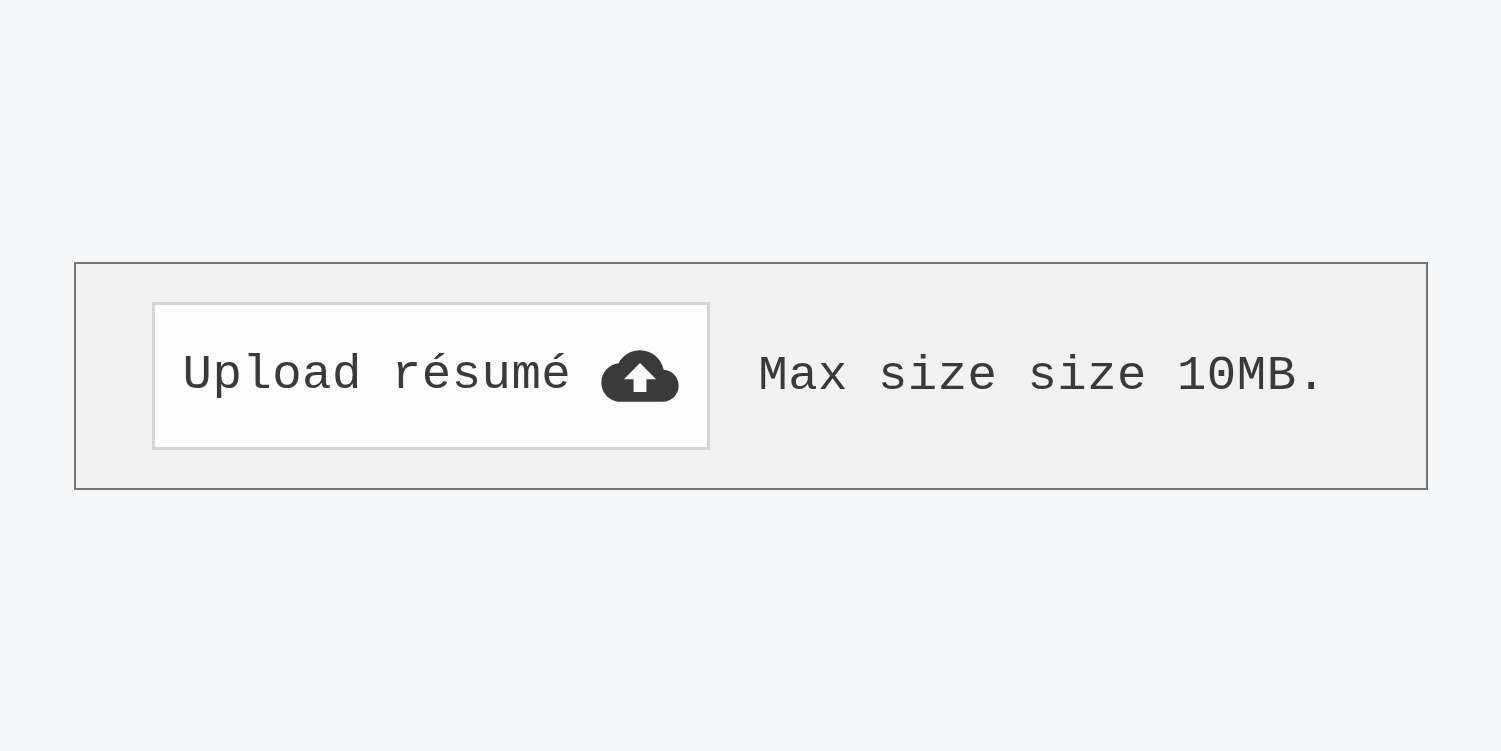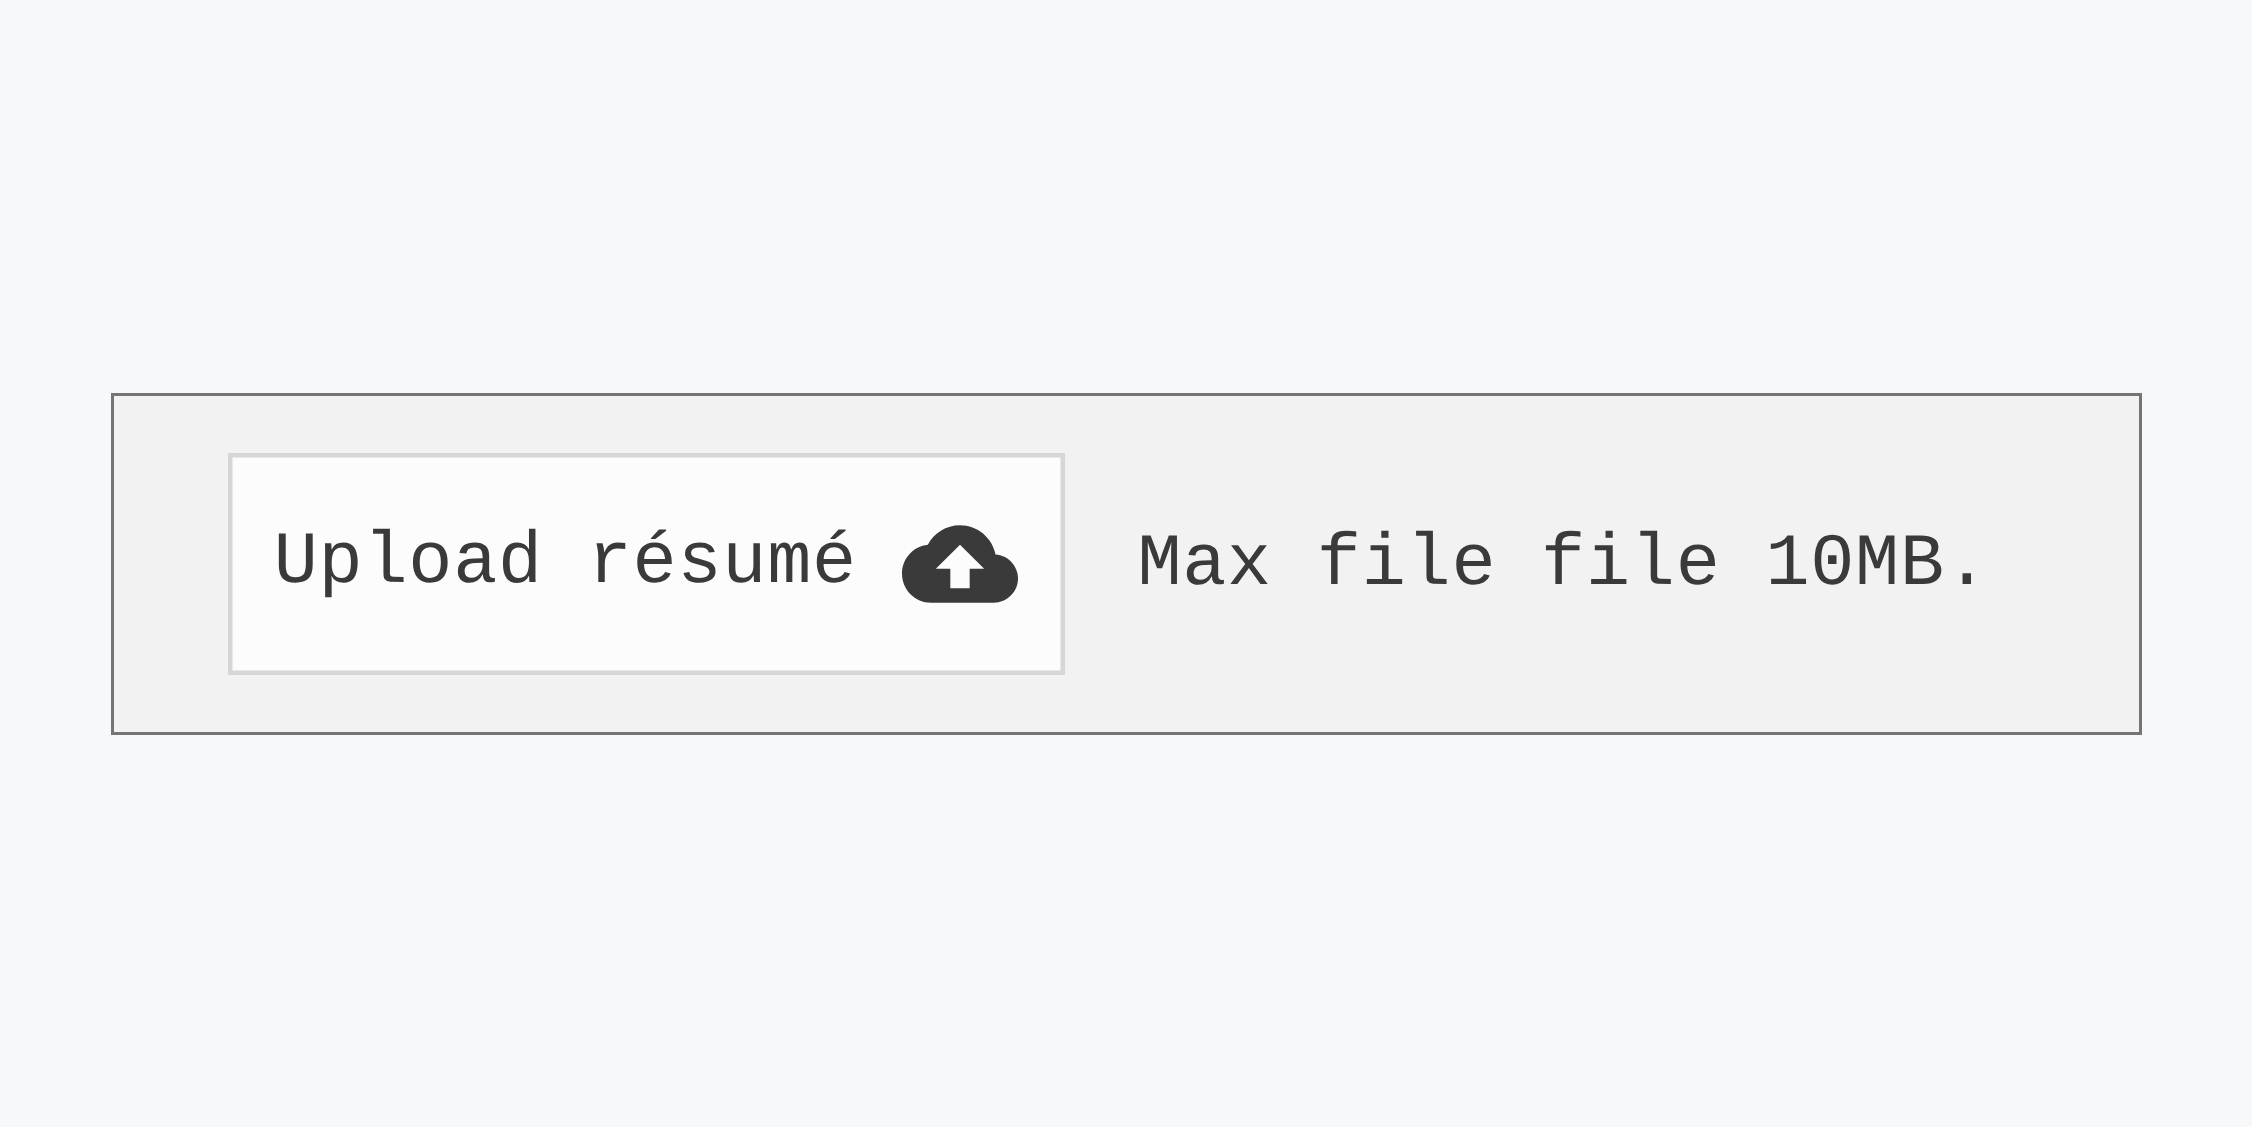--- a/index.html
+++ b/index.html
@@ -58,14 +58,14 @@
 
 <div class="upload-container">
   <div class="upload-button">
     <span class="upload-label">Upload résumé</span>
     <span class="cloud-icon">
       <svg viewBox="0 0 24 18" xmlns="http://www.w3.org/2000/svg">
         <path fill="#3a3a3a" d="M19.35 7.04C18.67 3.59 15.64 1 12 1 9.11 1 6.6 2.64 5.35 5.04 2.34 5.36 0 7.91 0 11c0 3.31 2.69 6 6 6h13c2.76 0 5-2.24 5-5 0-2.64-2.05-4.78-4.65-4.96zM14 10v4h-4v-4H7l5-5 5 5h-3z"></path>
       </svg>
     </span>
   </div>
-  <span class="hint-text">Max file file 10MB.</span>
+  <span class="hint-text">Max size size 10MB.</span>
 </div>
 
 </body></html>

